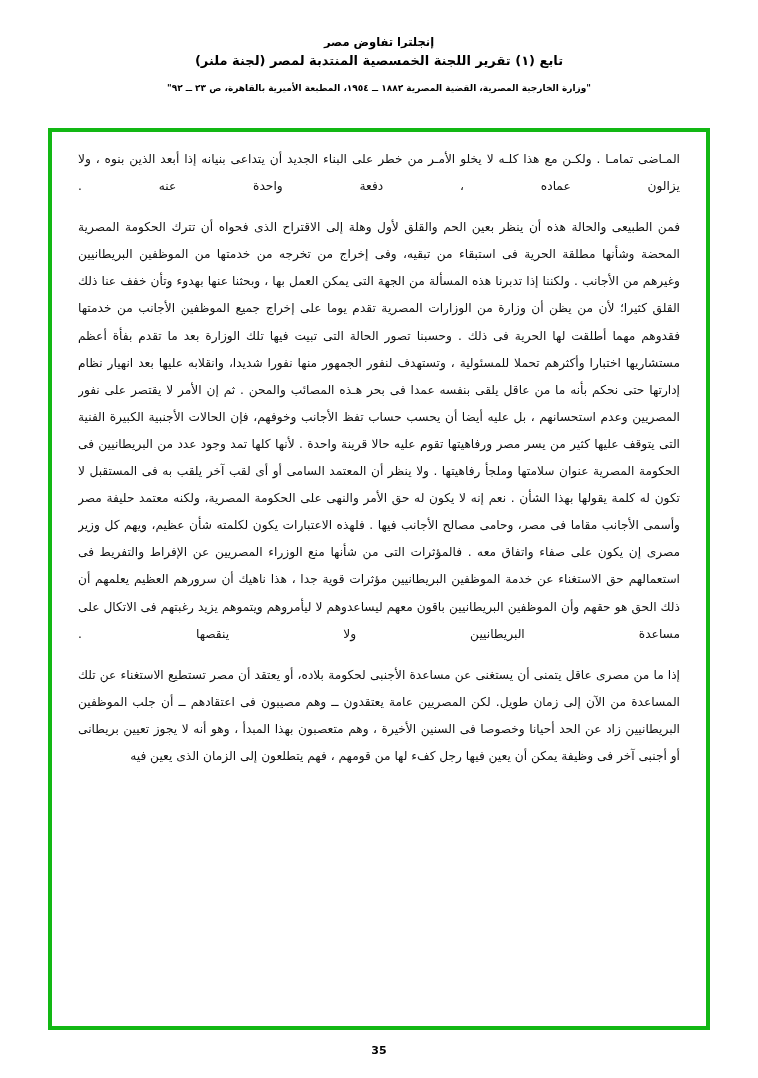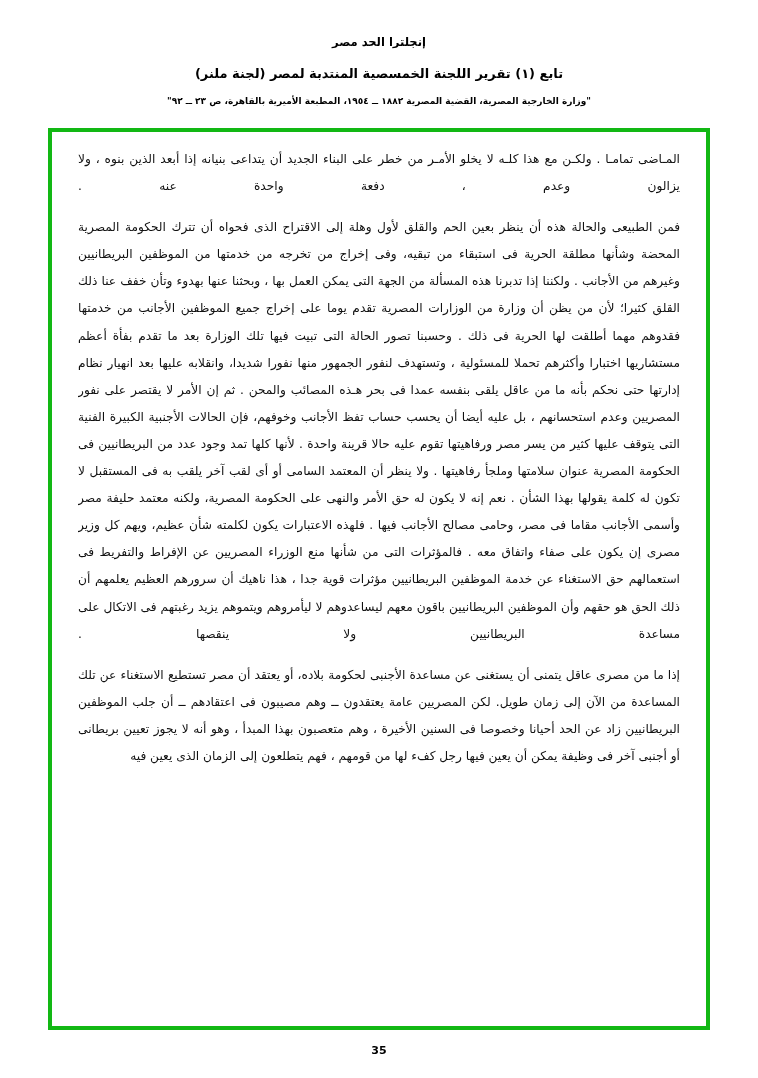--- a/index.html
+++ b/index.html
@@ -26,21 +26,20 @@
   }
   .header-line1 {
     font-size: 11.5px;
     font-weight: bold;
     letter-spacing: 0.2px;
     line-height: 1.5;
   }
   .header-line2 {
     font-size: 13px;
     font-weight: bold;
-    margin-top: 13px;
     line-height: 1.5;
   }
   .header-line3 {
     font-size: 9px;
     font-weight: bold;
     margin-top: 11px;
     line-height: 1.5;
   }
   .framebox {
     position: absolute;
@@ -88,28 +87,28 @@
     font-weight: bold;
     color: #000;
   }
 </style>
 </head>
 <body>
 
 <div class="page">
 
   <div class="header">
-    <div class="header-line1">إنجلترا الحد مصر</div>
+    <div class="header-line1">إنجلترا تفاوض مصر</div>
     <div class="header-line2">تابع (١) تقرير اللجنة الخمسصية المنتدبة لمصر (لجنة ملنر)</div>
     <div class="header-line3">"وزارة الخارجية المصرية، القضية المصرية ١٨٨٢ ــ ١٩٥٤، المطبعة الأميرية بالقاهرة، ص ٢٣ ــ ٩٢"</div>
   </div>
 
   <div class="framebox">
     <div class="body-text">
-      <p>المـاضى تمامـا  . ولكـن مع هذا كلـه لا يخلو الأمـر من خطر على البناء الجديد أن يتداعى بنيانه إذا أبعد الذين بنوه ، ولا يزالون وعدم ، دفعة واحدة عنه .</p>
+      <p>المـاضى تمامـا  . ولكـن مع هذا كلـه لا يخلو الأمـر من خطر على البناء الجديد أن يتداعى بنيانه إذا أبعد الذين بنوه ، ولا يزالون عماده ، دفعة واحدة عنه .</p>
       <p>فمن الطبيعى والحالة هذه أن ينظر بعين الحم والقلق لأول وهلة إلى الاقتراح الذى فحواه أن تترك الحكومة المصرية المحضة وشأنها مطلقة الحرية فى استبقاء من تبقيه، وفى إخراج من تخرجه من خدمتها من الموظفين البريطانيين وغيرهم من الأجانب . ولكننا إذا تدبرنا هذه المسألة من الجهة التى يمكن العمل بها ، وبحثنا عنها بهدوء وتأن خفف عنا ذلك القلق كثيرا؛ لأن من يظن أن وزارة من الوزارات المصرية تقدم يوما على إخراج جميع الموظفين الأجانب من خدمتها فقدوهم مهما أطلقت لها الحرية فى ذلك . وحسبنا تصور الحالة التى تبيت فيها تلك الوزارة بعد ما تقدم بفأة أعظم مستشاريها اختبارا وأكثرهم تحملا للمسئولية ، وتستهدف لنفور الجمهور منها نفورا شديدا، وانقلابه عليها بعد انهيار نظام إدارتها حتى نحكم بأنه ما من عاقل يلقى بنفسه عمدا فى بحر هـذه المصائب والمحن . ثم إن الأمر لا يقتصر على نفور المصريين وعدم استحسانهم ، بل عليه أيضا أن يحسب حساب تفظ الأجانب وخوفهم، فإن الحالات الأجنبية الكبيرة الفنية التى يتوقف عليها كثير من يسر مصر ورفاهيتها تقوم عليه حالا قرينة واحدة . لأنها كلها تمد وجود عدد من البريطانيين فى الحكومة المصرية عنوان سلامتها وملجأ رفاهيتها . ولا ينظر أن المعتمد السامى أو أى لقب آخر يلقب به فى المستقبل لا تكون له كلمة يقولها بهذا الشأن . نعم إنه لا يكون له حق الأمر والنهى على الحكومة المصرية، ولكنه معتمد حليفة مصر وأسمى الأجانب مقاما فى مصر، وحامى مصالح الأجانب فيها . فلهذه الاعتبارات يكون لكلمته شأن عظيم، ويهم كل وزير مصرى إن يكون على صفاء واتفاق معه . فالمؤثرات التى من شأنها منع الوزراء المصريين عن الإفراط والتفريط فى استعمالهم حق الاستغناء عن خدمة الموظفين البريطانيين مؤثرات قوية جدا ، هذا ناهيك أن سرورهم العظيم يعلمهم أن ذلك الحق هو حقهم وأن الموظفين البريطانيين باقون معهم ليساعدوهم لا ليأمروهم ويتموهم يزيد رغبتهم فى الاتكال على مساعدة البريطانيين ولا ينقصها .</p>
       <p class="last-free">إذا ما من مصرى عاقل يتمنى أن يستغنى عن مساعدة الأجنبى لحكومة بلاده، أو يعتقد أن مصر تستطيع الاستغناء عن تلك المساعدة من الآن إلى زمان طويل. لكن المصريين عامة يعتقدون ــ وهم مصيبون فى اعتقادهم ــ أن جلب الموظفين البريطانيين زاد عن الحد أحيانا وخصوصا فى السنين الأخيرة ، وهم متعصبون بهذا المبدأ ، وهو أنه لا يجوز تعيين بريطانى أو أجنبى آخر فى وظيفة يمكن أن يعين فيها رجل كفء لها من قومهم ، فهم يتطلعون إلى الزمان الذى يعين فيه</p>
     </div>
   </div>
 
   <div class="page-number">35</div>
 
 </div>
 
 </body></html>

